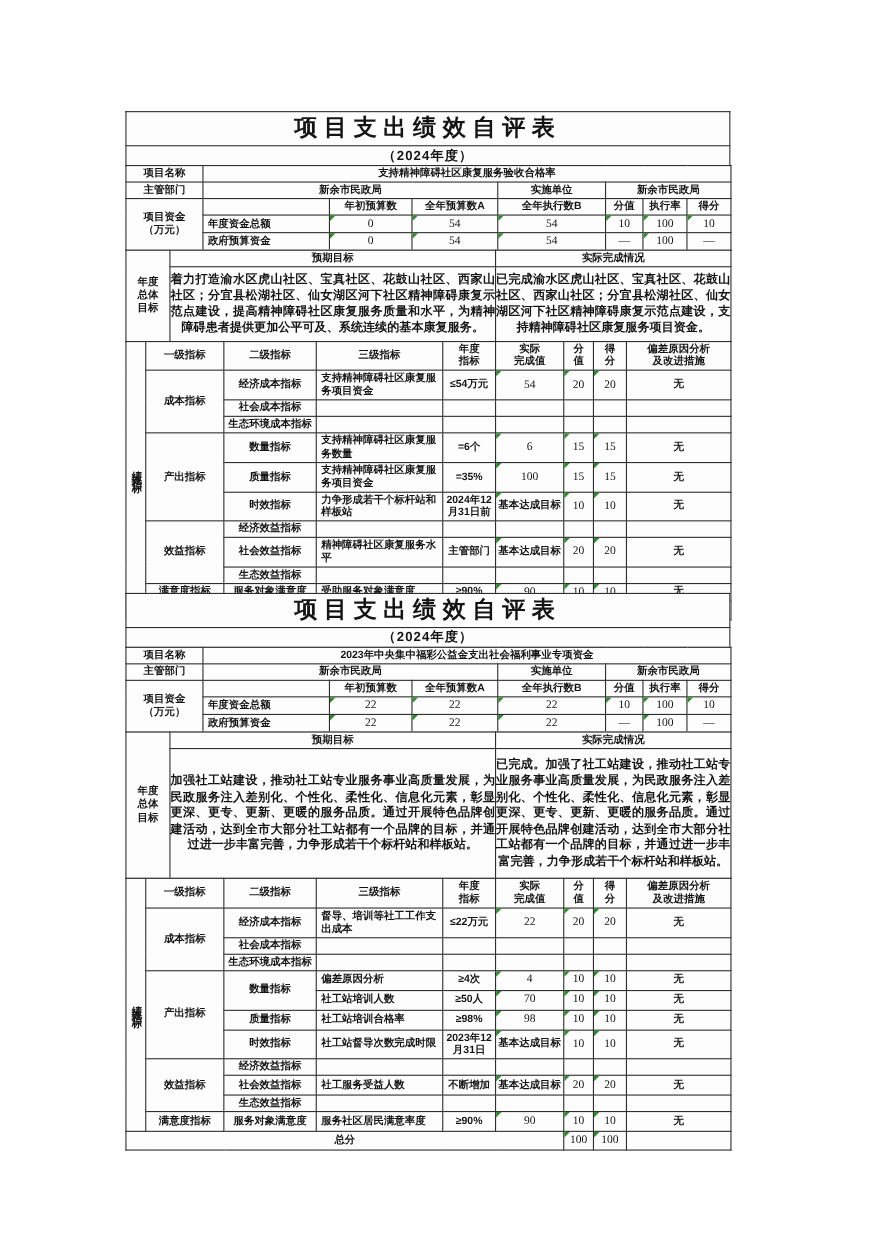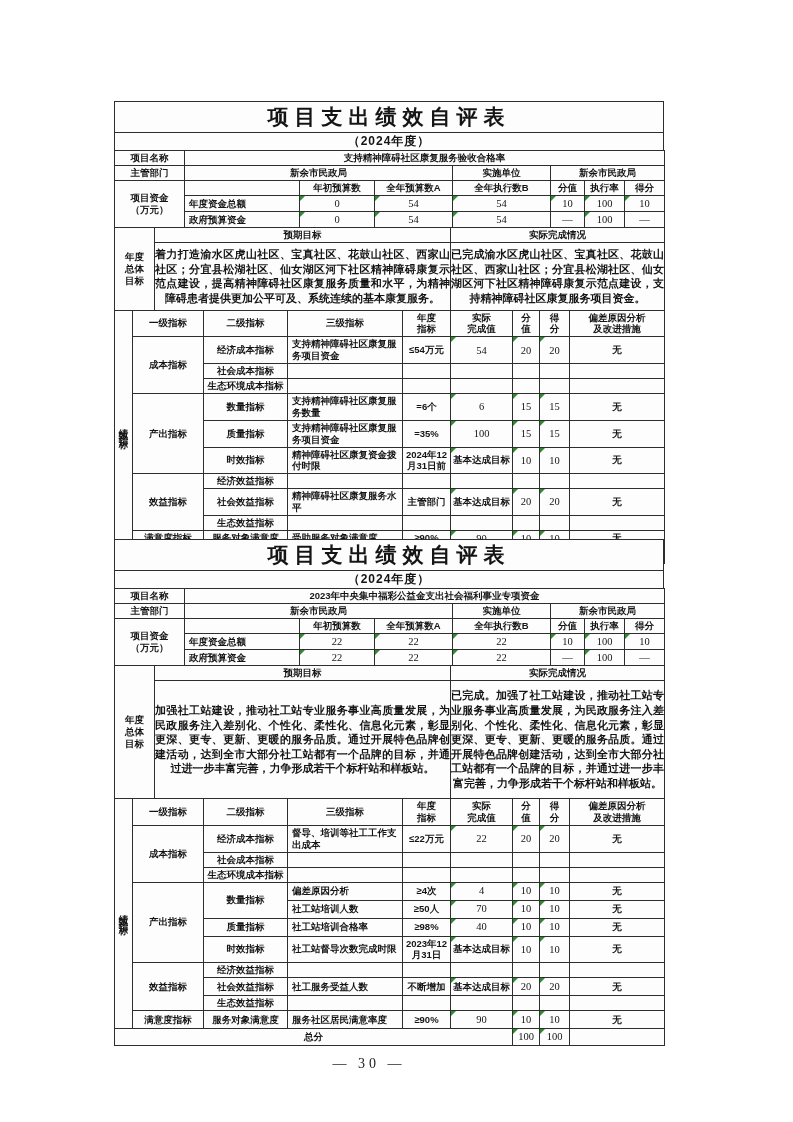--- a/index.html
+++ b/index.html
@@ -186,21 +186,21 @@
         <td>质量指标</td>
         <td class="left">支持精神障碍社区康复服务项目资金</td>
         <td>=35%</td>
         <td class="num tri">100</td>
         <td class="num tri">15</td>
         <td class="num tri">15</td>
         <td>无</td>
       </tr>
       <tr style="height:26px">
         <td>时效指标</td>
-        <td class="left">精神障碍社区康复资金拨付时限</td>
+        <td class="left">力争形成若干个标杆站和样板站</td>
         <td>2024年12月31日前</td>
         <td class="tri">基本达成目标</td>
         <td class="num tri">10</td>
         <td class="num tri">10</td>
         <td>无</td>
       </tr>
       <tr style="height:13px">
         <td rowspan="3">效益指标</td>
         <td>经济效益指标</td>
         <td class="left"></td>
@@ -406,21 +406,21 @@
         <td>≥50人</td>
         <td class="num tri">70</td>
         <td class="num tri">10</td>
         <td class="num tri">10</td>
         <td>无</td>
       </tr>
       <tr style="height:18px">
         <td>质量指标</td>
         <td class="left">社工站培训合格率</td>
         <td>≥98%</td>
-        <td class="num tri">40</td>
+        <td class="num tri">98</td>
         <td class="num tri">10</td>
         <td class="num tri">10</td>
         <td>无</td>
       </tr>
       <tr style="height:26px">
         <td>时效指标</td>
         <td class="left">社工站督导次数完成时限</td>
         <td>2023年12月31日</td>
         <td class="tri">基本达成目标</td>
         <td class="num tri">10</td>
@@ -468,14 +468,13 @@
       <tr style="height:17px">
         <td colspan="6">总分</td>
         <td class="num tri">100</td>
         <td class="num tri">100</td>
         <td></td>
       </tr>
     </tbody>
       </table>
   </div>
 
-  <div class="pageno">— 30 —</div>
 </div>
 
 </body></html>

